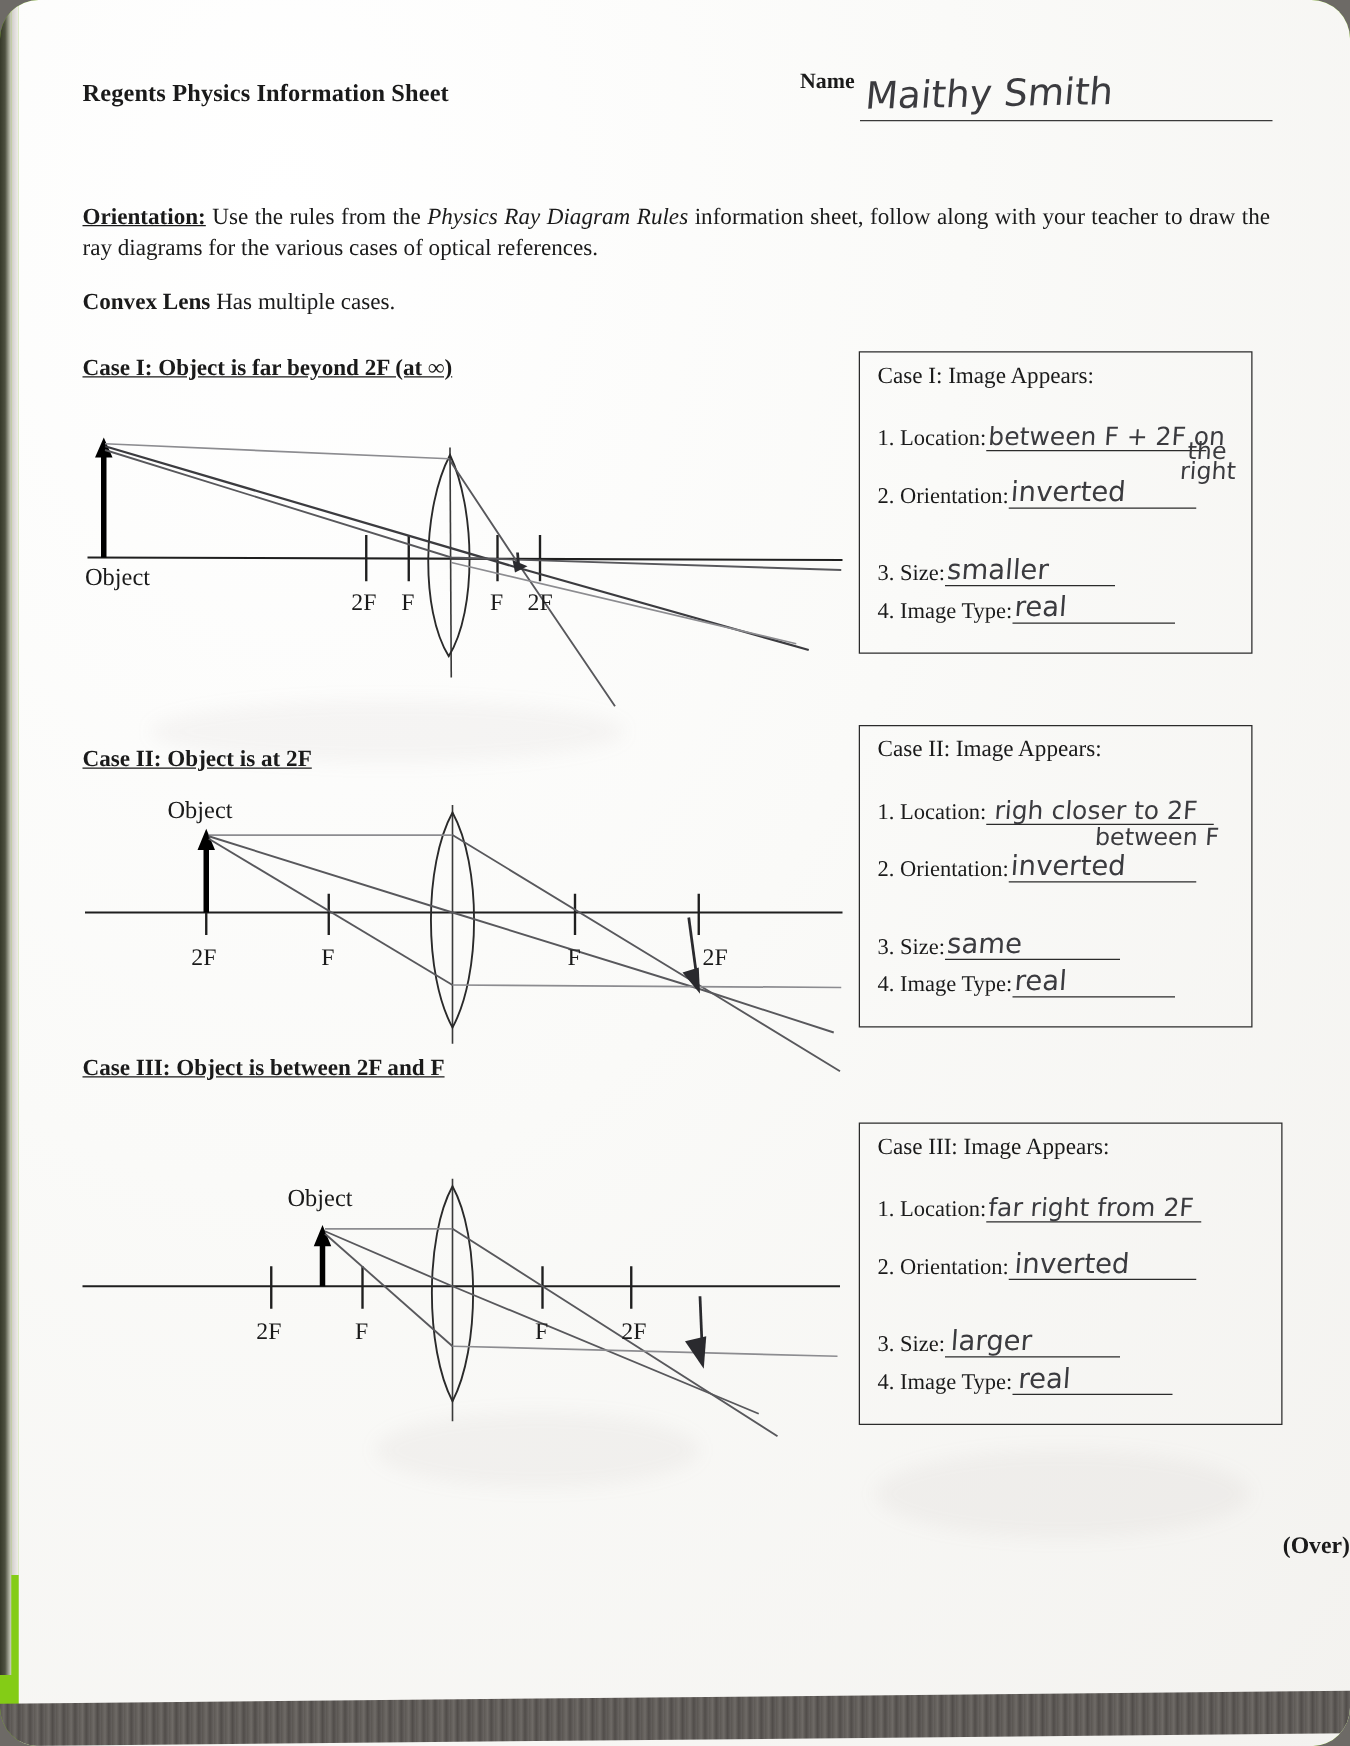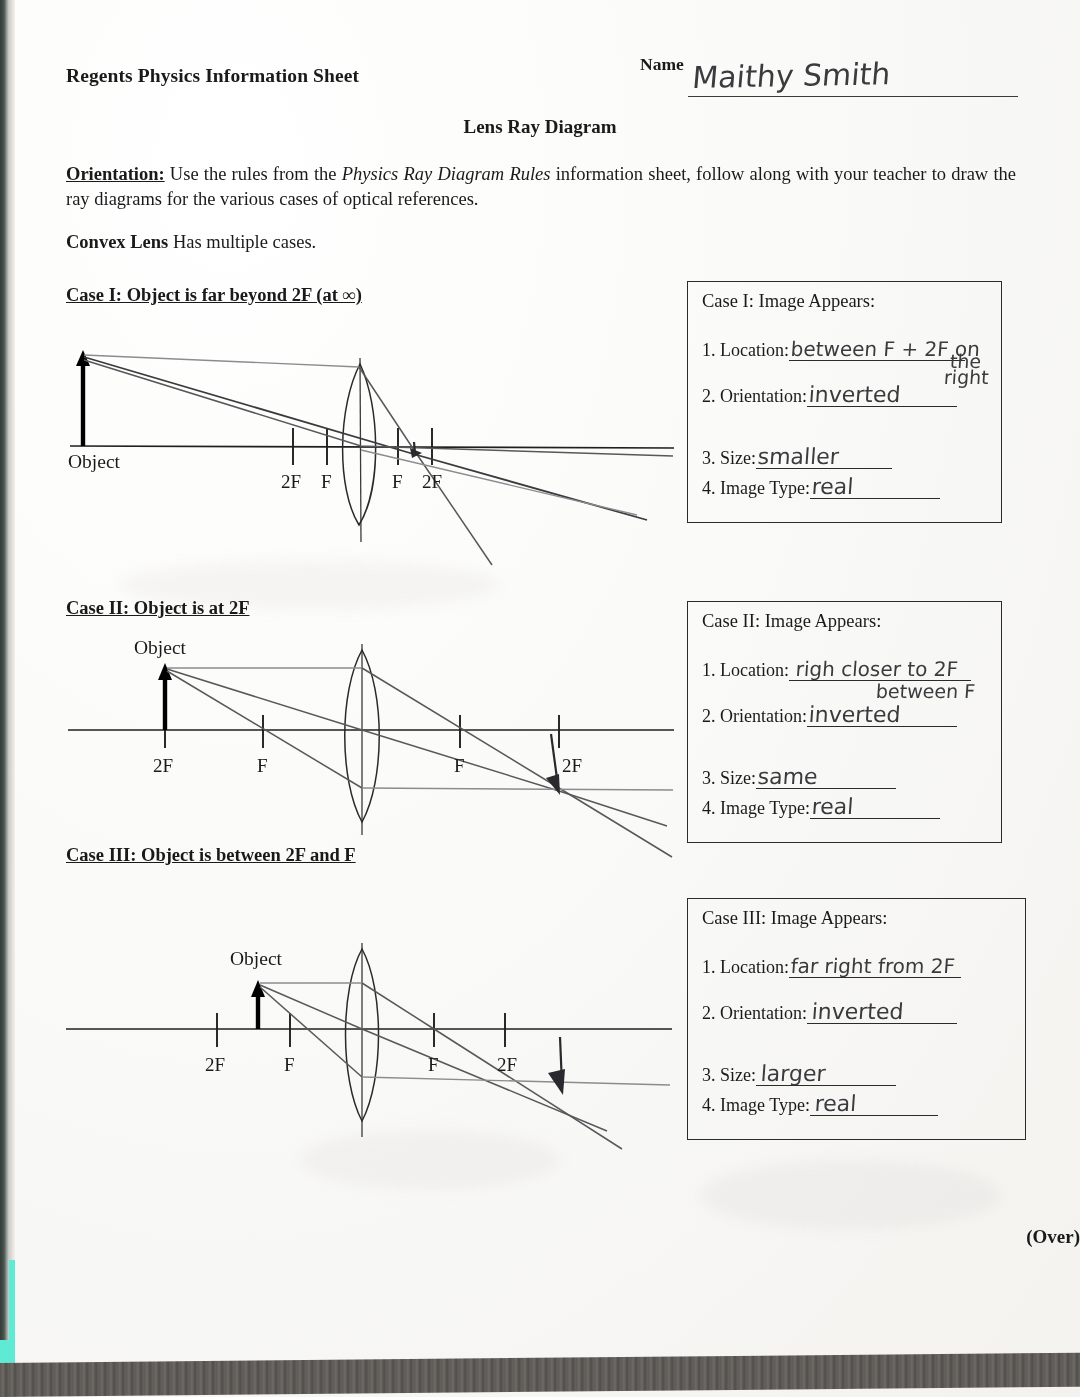--- a/index.html
+++ b/index.html
@@ -4,24 +4,25 @@
 <style>
   html, body {
     margin: 0;
     padding: 0;
     background: #6d6a66;
   }
   .page {
     position: relative;
     width: 1080px;
     height: 1397px;
-    background: #5eead4;
+    background: #84cc16;
     overflow: hidden;
     font-family: "Liberation Serif", serif;
     color: #1a1a1a;
+    border-radius: 31px;
   }
   
   .scan-left-edge {
     position: absolute;
     left: 0; top: 0;
     width: 9px; height: 1340px;
     background: linear-gradient(90deg,#2f2c2a 0%, #4a4744 45%, #9b9795 75%, #d8d5d2 100%);
     opacity: .92;
   }
   .scan-left-edge2 {
@@ -120,21 +121,21 @@
   .case3-head { left: 66px; top: 845px; }
 
   
   .ansbox {
     position: absolute;
     border: 1.6px solid #2b2b2b;
     background: transparent;
     font-size: 18px;
   }
   .box1 { left: 687px; top: 281px; width: 313px; height: 240px; }
-  .box2 { left: 687px; top: 601px; width: 313px; height: 240px; }
+  .box2 { left: 687px; top: 580px; width: 313px; height: 240px; }
   .box3 { left: 687px; top: 898px; width: 313px; height: 240px; padding-left: 24px; }
 
   .ansbox .btitle {
     position: absolute;
     left: 14px; top: 9px;
     font-size: 18.5px;
     white-space: nowrap;
   }
   .row {
     position: absolute;
@@ -209,21 +210,20 @@
 
   <div class="paper-tint"></div>
   <div class="smudge" style="left:300px;top:1130px;width:260px;height:60px;"></div>
   <div class="smudge" style="left:700px;top:1160px;width:300px;height:70px;"></div>
   <div class="smudge" style="left:120px;top:560px;width:380px;height:50px;"></div>
 
   <div class="hdr-left">Regents Physics Information Sheet</div>
   <div class="name-label">Name</div>
   <div class="name-rule"></div>
   <div class="name-hand">Maithy Smith</div>
-  <div class="doc-title">Lens Ray Diagram</div>
 
   <div class="directions">
     <b>Orientation:</b>
     <span>Use the rules from the</span>
     <i>Physics Ray Diagram Rules</i>
     <span>information sheet, follow along with your teacher to draw the ray diagrams for the various cases of optical references.</span>
   </div>
 
   <div class="convex">
     <b>Convex Lens</b>

